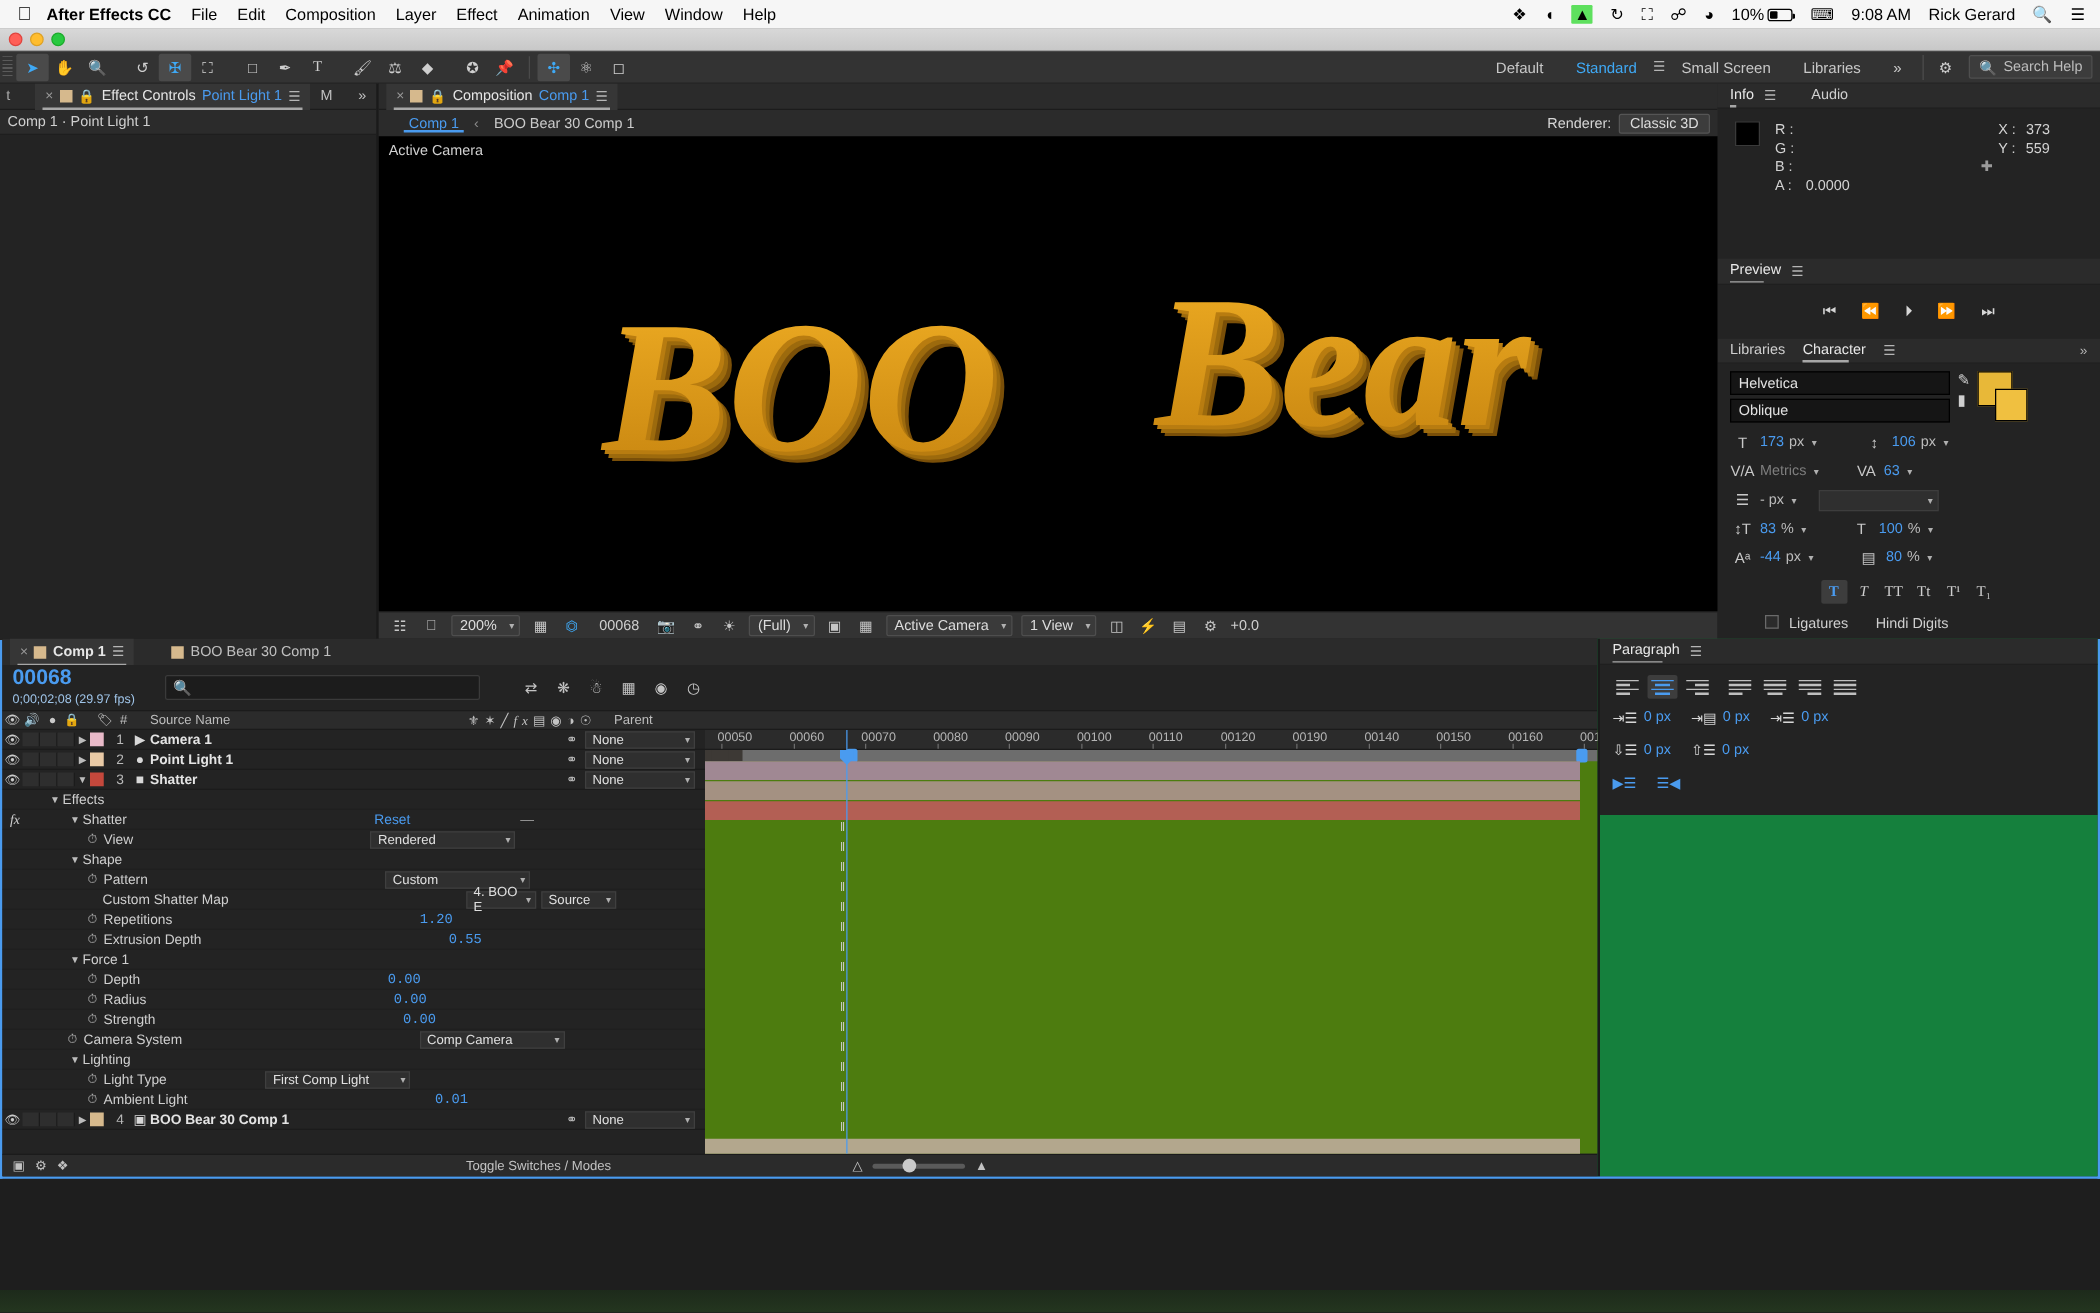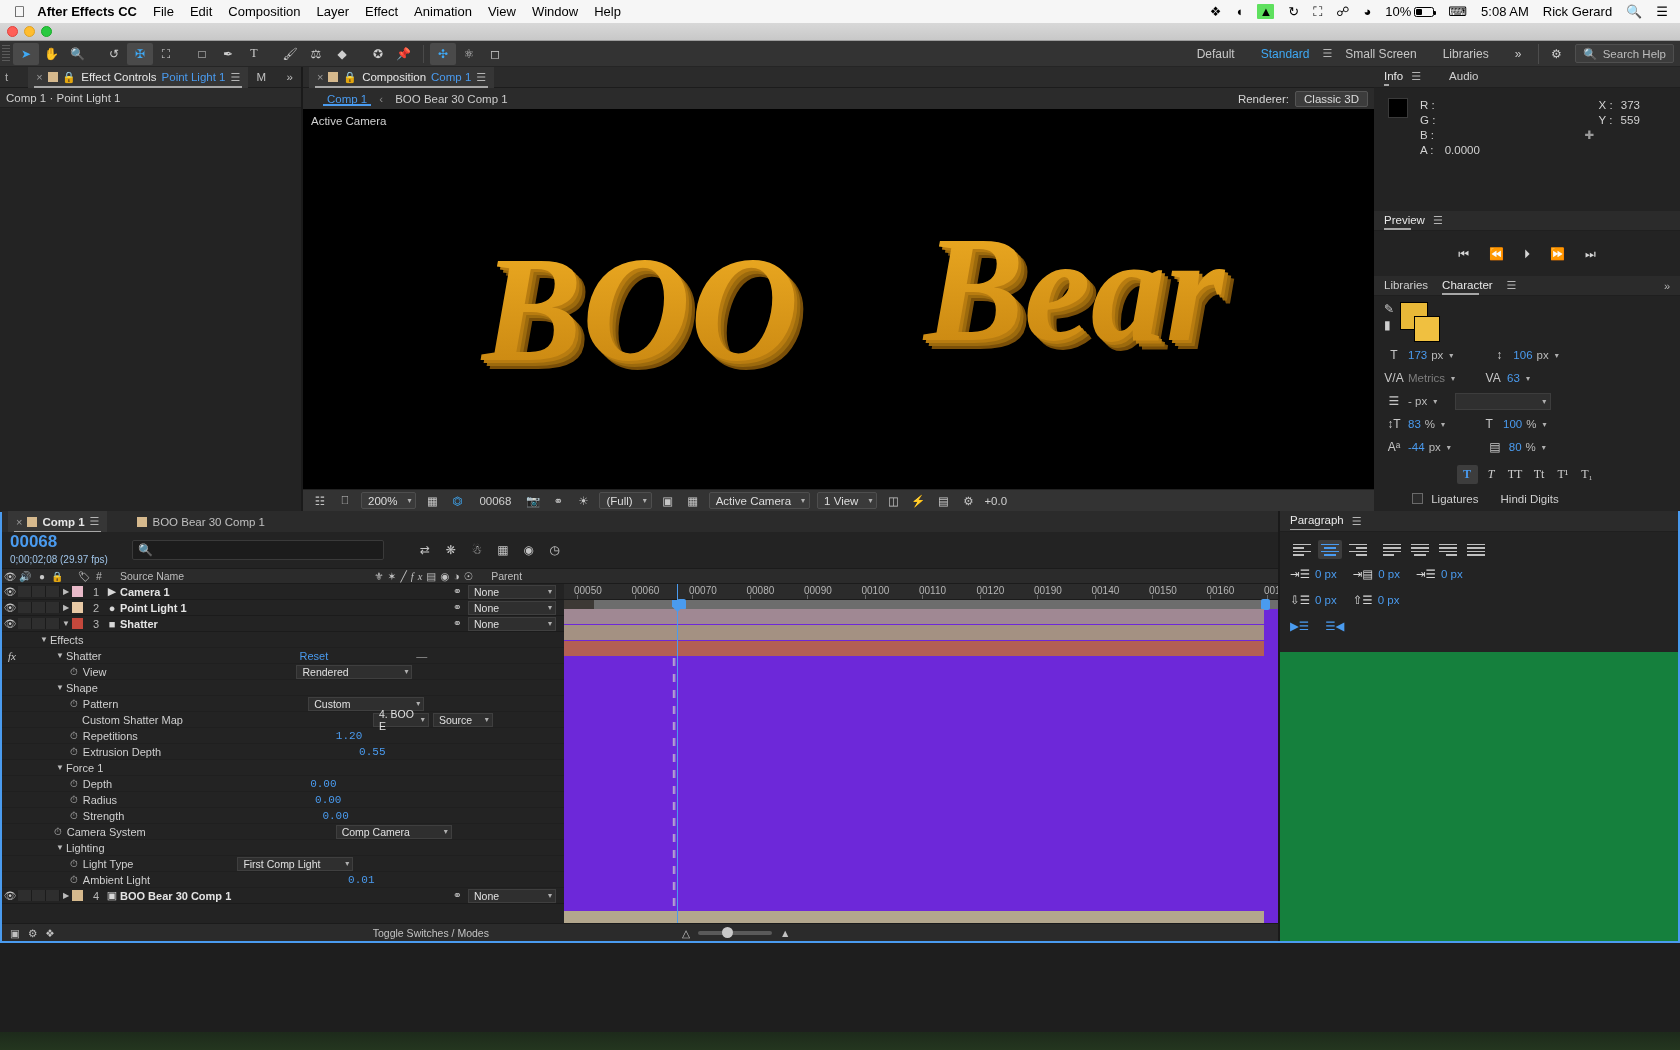--- a/index.html
+++ b/index.html
@@ -175,21 +175,21 @@
   .sq{width:14px;height:11px;background:#2e2e2e;border-right:1px solid #1b1b1b;display:inline-block;}
   .tri{width:12px;text-align:center;color:#bcbcbc;font-size:8px;}
   .lcolor{width:11px;height:11px;display:inline-block;margin-right:5px;}
   .lnum{width:16px;text-align:center;color:#b8b8b8;}
   .lname{font-weight:bold;color:#e4e4e4;}
   .prow{height:16px;display:flex;align-items:center;font-size:11px;color:#cfcfcf;border-bottom:1px solid #1f1f1f;}
   .stopw{color:#b4b4b4;font-size:10px;margin-right:5px;}
   .pval{color:#4a9bef;font-family:Liberation Mono, monospace;}
   .ddown{background:#2f2f2f;border:1px solid #3f3f3f;height:14px;display:inline-flex;align-items:center;
     justify-content:space-between;padding:0 3px 0 5px;color:#e0e0e0;font-size:10.5px;}
-  .gridcol{flex:1;background:#6d28d9;position:relative;}
+  .gridcol{flex:1;background:#4d7c0f;position:relative;}
   .ruler{height:16px;background:#2b2b2b;position:relative;border-bottom:1px solid #1b1b1b;}
   .rl{position:absolute;top:1px;font-size:10px;color:#b5b5b5;}
   .tick{position:absolute;bottom:0;width:1px;height:4px;background:#6c6c6c;}
   .workbar{height:9px;background:#6d6d6d;position:relative;}
   .workbar .dark{position:absolute;left:0;top:0;bottom:0;background:#3d3935;}
   .bar{height:15px;margin-bottom:1px;}
   .cti{position:absolute;top:0;bottom:0;width:1px;background:#4a9bef;z-index:6;}
   .ctihead{position:absolute;top:0;width:11px;height:12px;background:#4a9bef;z-index:7;
     clip-path:polygon(0 0,100% 0,100% 55%,50% 100%,0 55%);}
   .kf{position:absolute;color:#cfcfcf;font-size:10px;}
@@ -224,21 +224,21 @@
       <span class="ic">⛶</span>
       <span class="ic">☍</span>
       <span class="ic">◕</span>
       <span class="mbat">
         <span>10%</span>
         <span class="batbox">
             <i></i>
           </span>
       </span>
       <span class="ic">⌨</span>
-      <span>5:08 AM</span>
+      <span>9:08 AM</span>
       <span>Rick Gerard</span>
       <span class="ic">🔍</span>
       <span class="ic">☰</span>
     </div>
   </div>
 
   <div class="titlebar">
     <div class="traffic">
       <i class="t-red"></i>
       <i class="t-yel"></i>
@@ -462,20 +462,28 @@
 
       <div class="charpanel">
         <div class="libbar">
           <span class="rtab">Libraries</span>
           <span class="rtab active">Character</span>
           <span class="hamb">☰</span>
           <span class="hamb" style="margin-left:auto">»</span>
         </div>
         <div class="cp">
           <div style="display:flex;gap:6px;align-items:flex-start">
+            <div>
+              <div class="fontfield">
+                <span>Helvetica</span>
+              </div>
+              <div class="fontfield">
+                <span>Oblique</span>
+              </div>
+            </div>
             <div style="display:flex;flex-direction:column;gap:2px">
               <span style="color:#cfcfcf">✎</span>
               <span style="color:#cfcfcf">▮</span>
             </div>
             <div style="position:relative;width:42px;height:40px">
               <div style="position:absolute;left:0;top:0;width:28px;height:28px;background:#e8b838;border:1px solid #000"></div>
               <div style="position:absolute;left:14px;top:14px;width:26px;height:26px;background:#f0c040;border:1px solid #000"></div>
             </div>
           </div>
 
@@ -715,21 +723,21 @@
               <span>Camera System</span>
               <span class="ddown" style="margin-left:190px;width:116px">Comp Camera<span class="caret">▾</span></span>
             </div>
             <div class="prow" style="position:relative;padding-left:52px">
     <span class="tri">▼</span>
               <span>Lighting</span>
             </div>
             <div class="prow" style="position:relative;padding-left:68px">
     <span class="stopw">⏱</span>
               <span>Light Type</span>
-              <span class="ddown" style="margin-left:104px;width:116px">First Comp Light<span class="caret">▾</span></span>
+              <span class="ddown" style="margin-left:79px;width:116px">First Comp Light<span class="caret">▾</span></span>
             </div>
             <div class="prow" style="position:relative;padding-left:68px">
     <span class="stopw">⏱</span>
               <span>Ambient Light</span>
               <span class="pval" style="margin-left:198px">0.01</span>
             </div>
             <div class="lrow">
     <span class="eye">👁</span>
     <span class="sq"></span>
     <span class="sq"></span>

